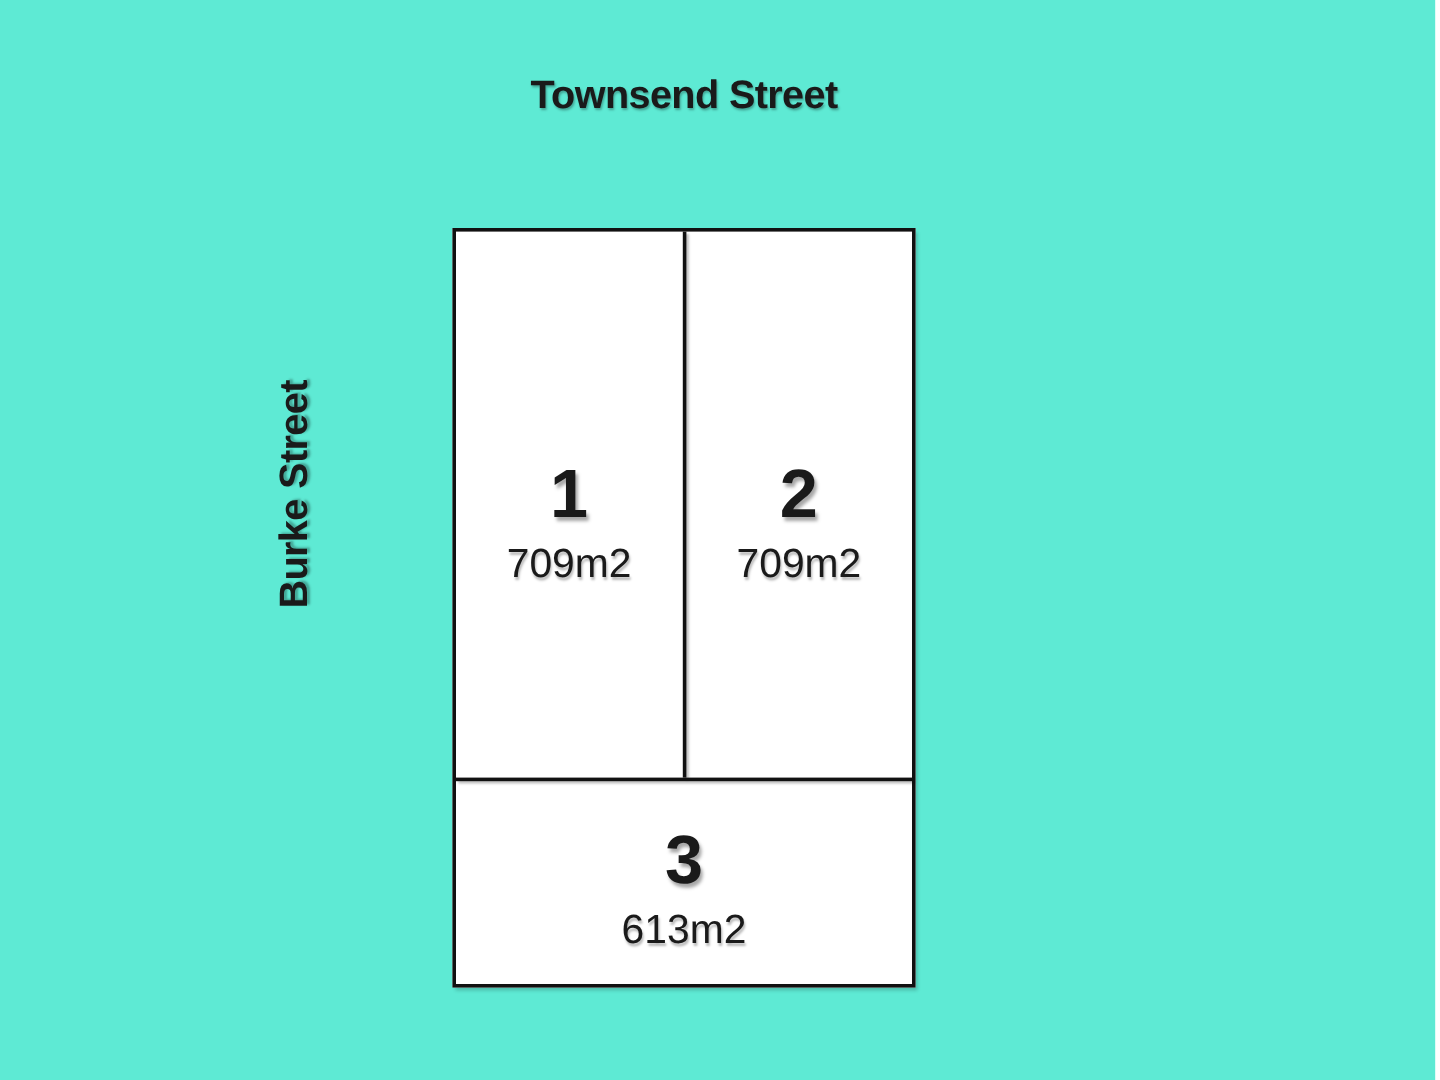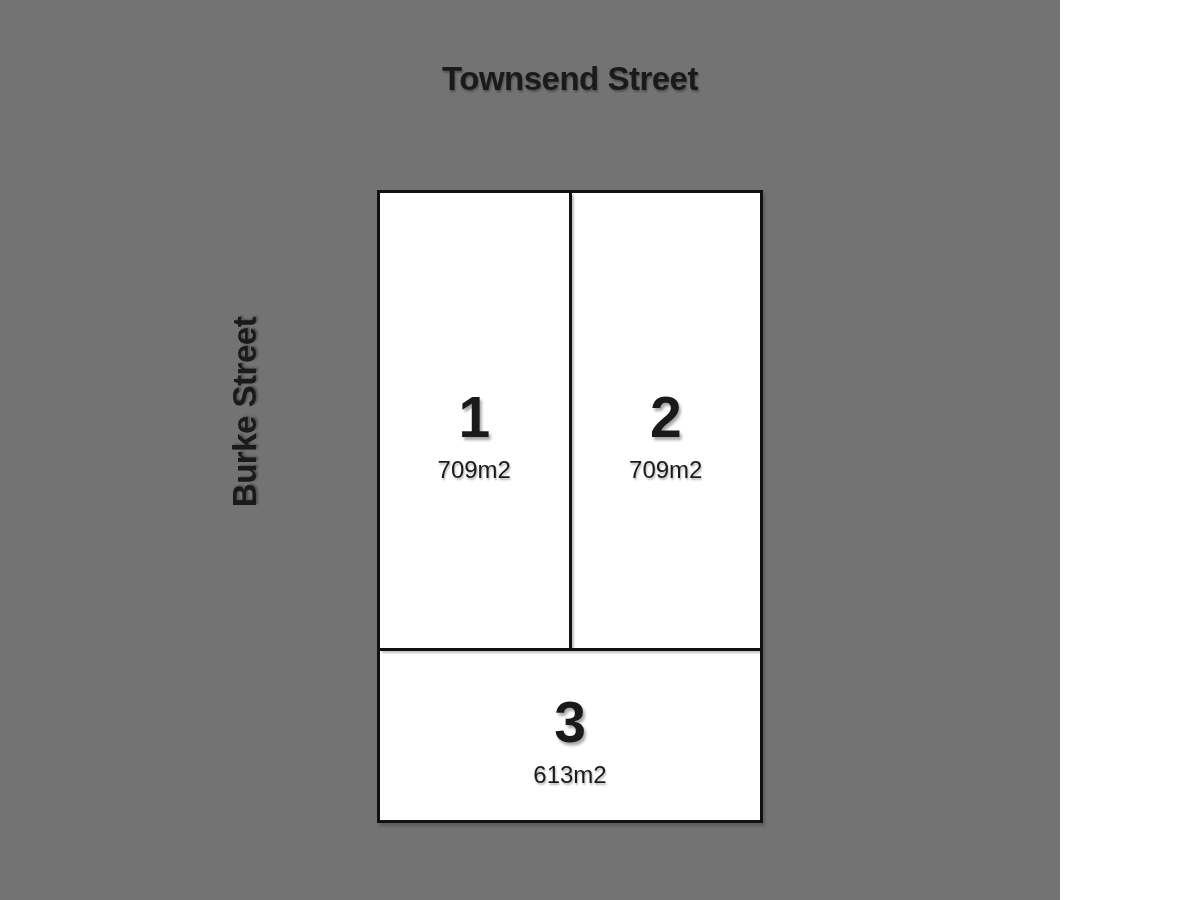--- a/index.html
+++ b/index.html
@@ -6,23 +6,23 @@
     margin: 0;
     padding: 0;
     width: 1200px;
     height: 900px;
     background: #ffffff;
     overflow: hidden;
     font-family: "Liberation Sans", "DejaVu Sans", sans-serif;
   }
   .scene {
     position: relative;
-    width: 1060px;
+    width: 1196px;
     height: 900px;
-    background: #737373;
+    background: #5eead4;
     color: #1a1a1a;
   }
   .street-label {
     position: absolute;
     color: #1a1a1a;
     font-size: 33px;
     font-weight: bold;
     letter-spacing: -0.5px;
     white-space: nowrap;
     text-shadow: 1px 2px 2px rgba(0,0,0,0.30);
@@ -75,21 +75,21 @@
   .lot-3 { grid-column: 1 / 4; grid-row: 3; padding-top: 10px; }
   .lot-number {
     font-size: 57px;
     font-weight: bold;
     line-height: 1;
     color: #1a1a1a;
     text-shadow: 2px 3px 3px rgba(0,0,0,0.35);
   }
   .lot-area {
     margin-top: 12px;
-    font-size: 24px;
+    font-size: 34px;
     font-weight: normal;
     line-height: 1;
     color: #1a1a1a;
     text-shadow: 1px 2px 2px rgba(0,0,0,0.28);
   }
 </style>
 </head>
 <body>
 
 <div class="scene">

